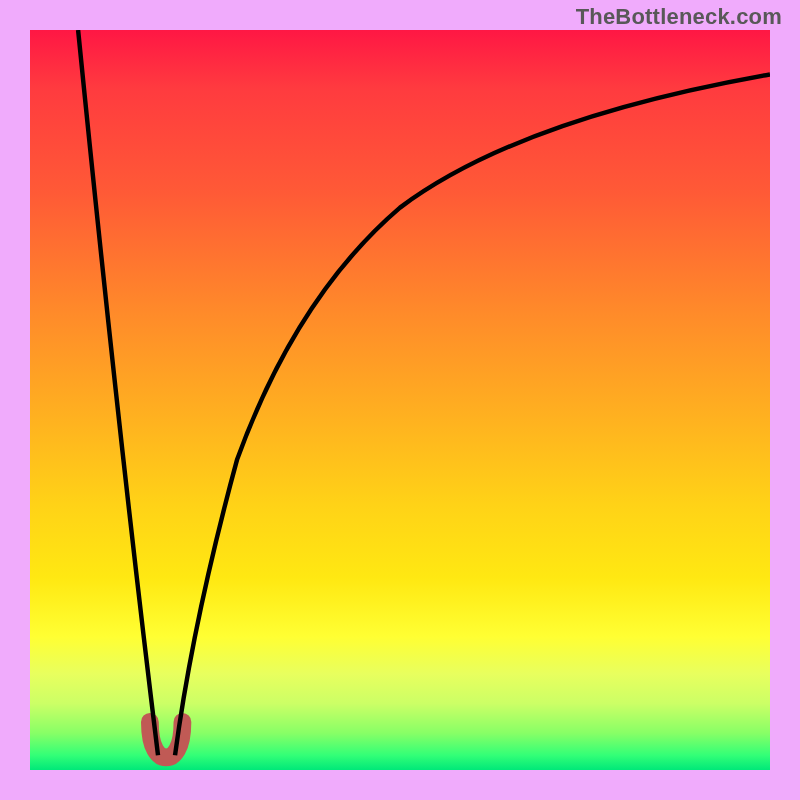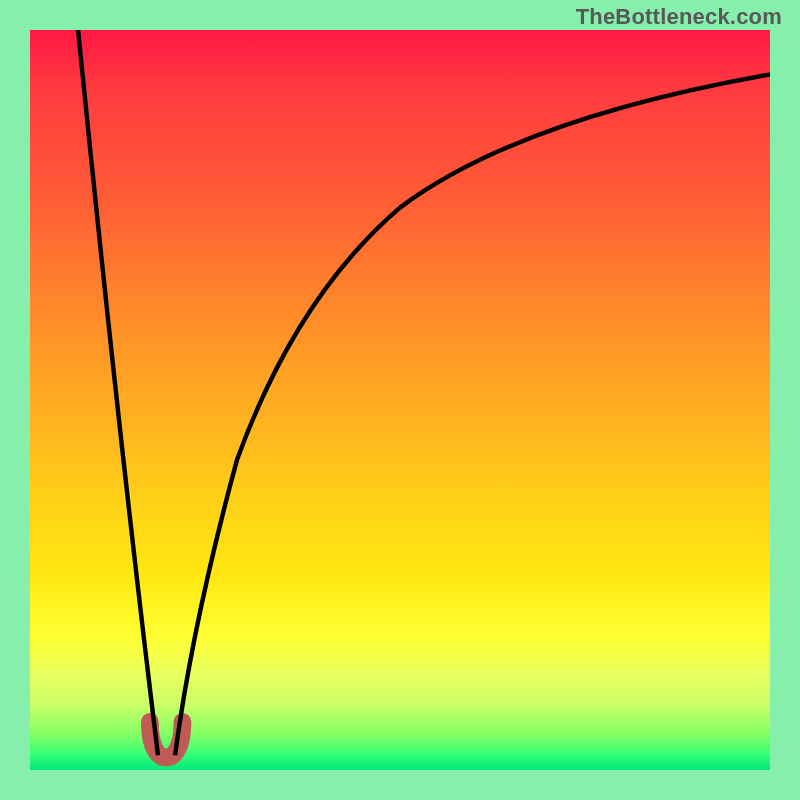--- a/index.html
+++ b/index.html
@@ -7,21 +7,21 @@
     padding: 0;
     width: 800px;
     height: 800px;
     overflow: hidden;
     background: #000;
   }
   .outer {
     position: relative;
     width: 800px;
     height: 800px;
-    background: #86efac;
+    background: #f0abfc;
   }
   .plot {
     position: absolute;
     left: 30px;
     top: 30px;
     width: 740px;
     height: 740px;
     background: linear-gradient(to bottom,
       #ff1744 0%,
       #ff3b3f 8%,

